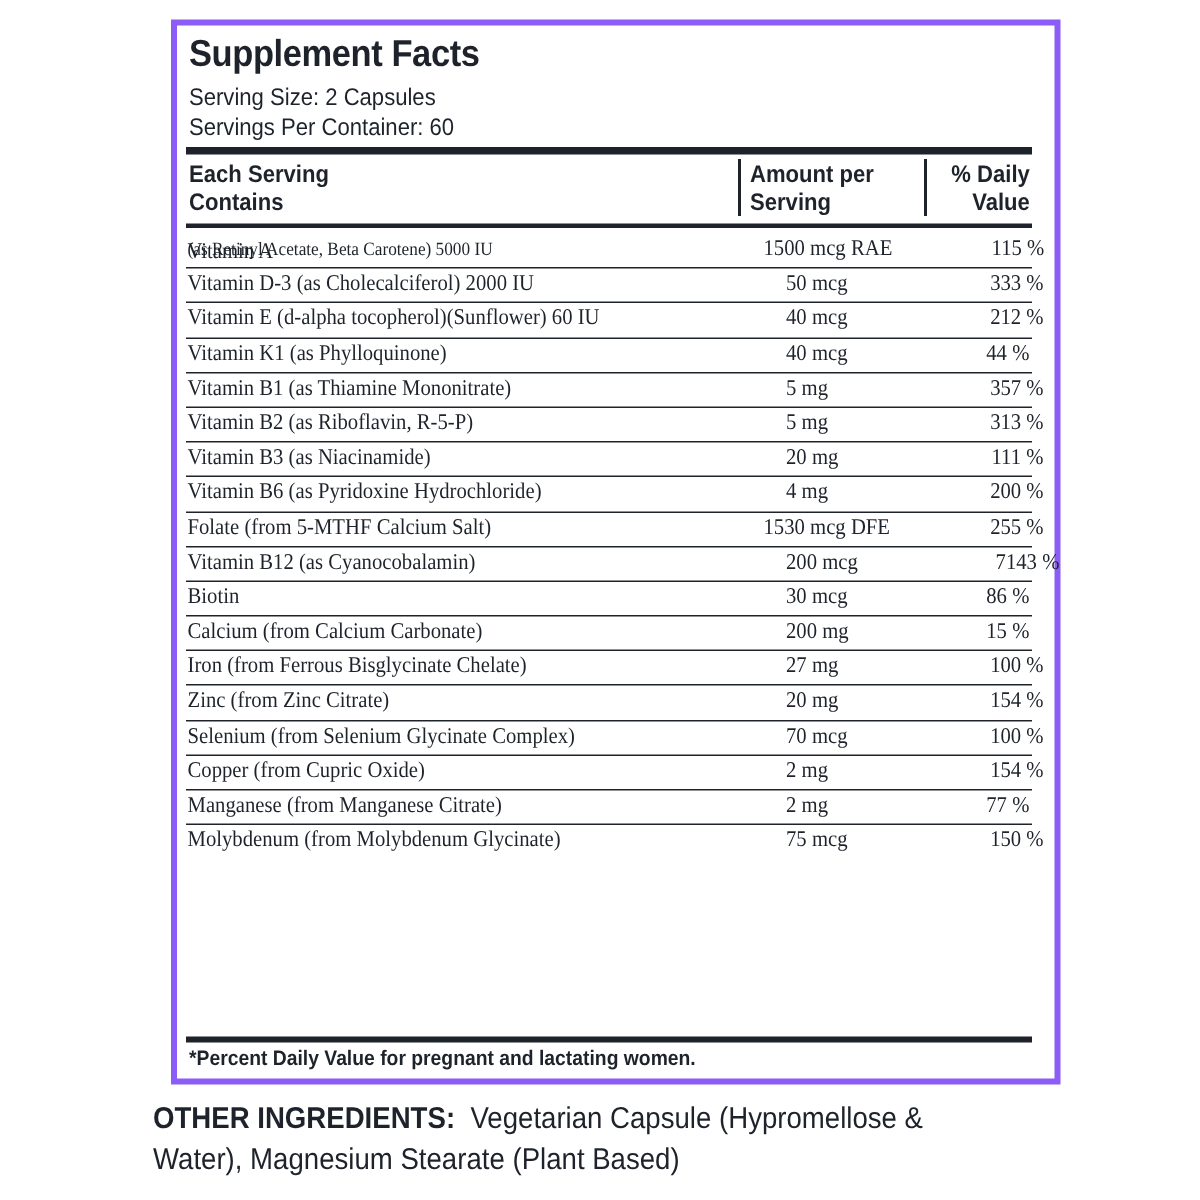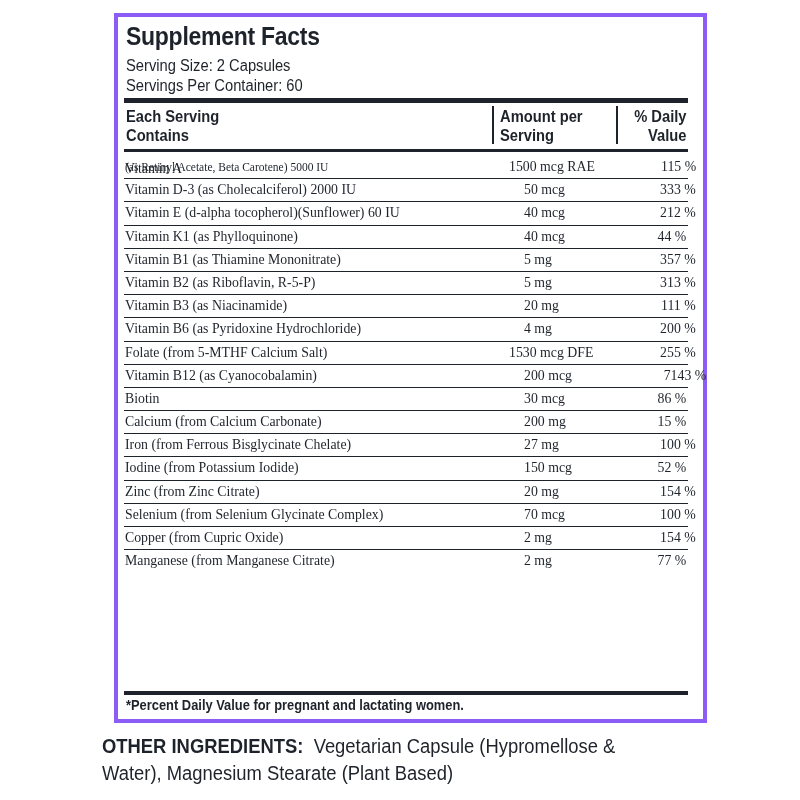--- a/index.html
+++ b/index.html
@@ -109,44 +109,44 @@
         <span class="nm">Calcium (from Calcium Carbonate)</span>
         <span class="amt">200 mg</span>
         <span class="dv" style="right:2px">15 %</span>
       </div>
     <div class="row">
         <span class="nm">Iron (from Ferrous Bisglycinate Chelate)</span>
         <span class="amt">27 mg</span>
         <span class="dv">100 %</span>
       </div>
     <div class="row">
-        <span class="nm">Iodine (from Potassium Iodide)</span>
-        <span class="amt">150 mcg</span>
-        <span class="dv" style="right:2px">52 %</span>
-      </div>
-    <div class="row">
         <span class="nm">Zinc (from Zinc Citrate)</span>
         <span class="amt">20 mg</span>
         <span class="dv">154 %</span>
       </div>
     <div class="row">
         <span class="nm">Selenium (from Selenium Glycinate Complex)</span>
         <span class="amt">70 mcg</span>
         <span class="dv">100 %</span>
       </div>
     <div class="row">
         <span class="nm">Copper (from Cupric Oxide)</span>
         <span class="amt">2 mg</span>
         <span class="dv">154 %</span>
       </div>
     <div class="row">
         <span class="nm">Manganese (from Manganese Citrate)</span>
         <span class="amt">2 mg</span>
         <span class="dv" style="right:2px">77 %</span>
       </div>
+    <div class="row">
+        <span class="nm">Molybdenum (from Molybdenum Glycinate)</span>
+        <span class="amt">75 mcg</span>
+        <span class="dv">150 %</span>
+      </div>
   </div>
 
   <div class="bar-thick" style="top:674px;height:4px"></div>
   <div class="foot">*Percent Daily Value for pregnant and lactating women.</div>
 </div>
 
 <div class="other">
   <b>OTHER INGREDIENTS:</b>&nbsp;&nbsp;<span>Vegetarian Capsule (Hypromellose &amp; Water), Magnesium Stearate (Plant Based)</span>
 </div>
 

